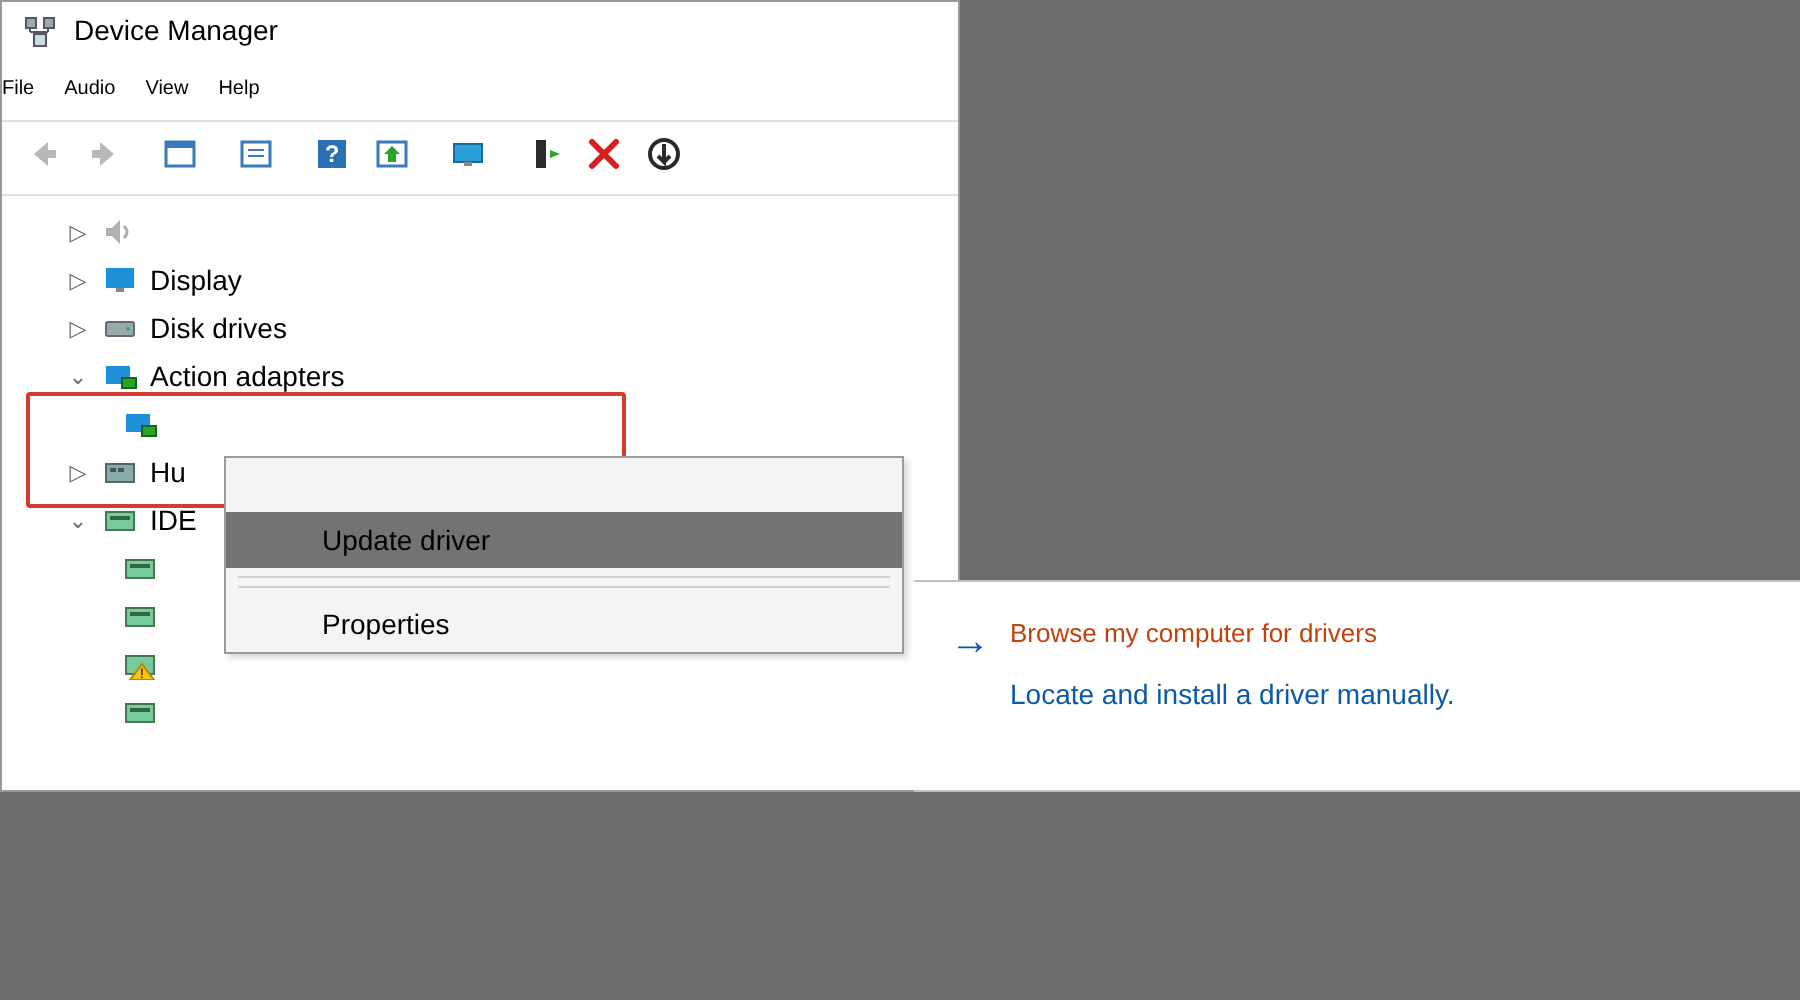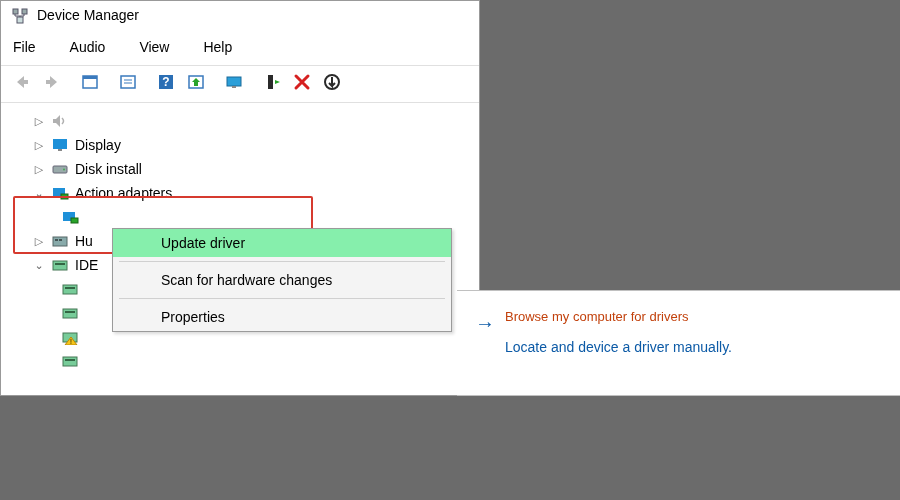--- a/index.html
+++ b/index.html
@@ -1,37 +1,37 @@
 <!DOCTYPE html>
 <html><head>
 <meta charset="utf-8">
 <style>
 * { box-sizing: border-box; margin: 0; padding: 0; }
 body { font-family: "Segoe UI", Tahoma, sans-serif; font-size: 13px; background: #6b6b6b; width: 900px; height: 500px; overflow: hidden; position: relative; }
 .main-panel { position: absolute; left: 0; top: 0; width: 480px; height: 396px; background: #fff; border: 1px solid #999; }
 .titlebar { display: flex; padding: 6px 10px; gap: 8px; }
 .title-icon { width: 18px; height: 18px; }
 .title-text { font-size: 14px; }
-.menubar { display: flex; gap: 34px; padding: 8px 12px 10px; font-size: 14px; }
+.menubar { display: flex; gap: 15px; padding: 8px 0 10px; font-size: 10px; }
 .menu-item { cursor: default; }
 .toolbar { display: flex; align-items: center; gap: 4px; padding: 4px 8px 8px; border-top: 1px solid #e0e0e0; border-bottom: 1px solid #e0e0e0; }
 .tbtn { width: 26px; height: 24px; display: flex; align-items: center; justify-content: center; }
 .tbtn svg { width: 20px; height: 20px; }
 .tsep { width: 4px; }
 .tree { padding: 6px 0 0 14px; font-size: 14px; }
 .row { display: flex; align-items: center; height: 24px; gap: 6px; }
 .expander { width: 12px; text-align: center; color: #666; font-size: 11px; }
 .node-icon { width: 18px; height: 16px; display: flex; align-items: center; justify-content: center; }
 .node-icon svg { width: 18px; height: 16px; }
 .indent1 { padding-left: 18px; }
 .indent2 { padding-left: 46px; }
 .highlight-box { border: 2px solid #d63a2f; border-radius: 2px; position: absolute; left: 12px; top: 195px; width: 300px; height: 58px; pointer-events: none; }
 .context-menu { position: absolute; left: 112px; top: 228px; width: 340px; background: #f4f4f4; border: 1px solid #9a9a9a; box-shadow: 2px 2px 3px rgba(0,0,0,0.15); font-size: 14px; }
 .ctx-item { padding: 6px 10px 6px 48px; }
-.ctx-item.hover { background: #86efac; }
+.ctx-item.hover { background: #737373; margin-top: 27px; }
 .ctx-sep { height: 1px; background: #d0d0d0; margin: 4px 6px; }
 .ctx-item.bold { font-weight: 400; }
 .right-panel { position: absolute; left: 457px; top: 290px; width: 443px; height: 106px; background: #fff; border-top: 1px solid #c0c0c0; border-bottom: 1px solid #c0c0c0; padding: 18px 14px 14px 18px; }
 .rp-row { display: flex; align-items: flex-start; gap: 10px; }
 .rp-arrow { color: #0c5aa6; font-size: 20px; line-height: 24px; }
 .rp-title { color: #c2410c; font-size: 13px; }
 .rp-sub { color: #0c5aa6; font-size: 14px; margin-top: 6px; margin-left: 30px; }
 </style>
 </head>
 <body>
@@ -146,21 +146,21 @@
       <span>Display</span>
     </div>
     <div class="row indent1">
       <span class="expander">▷</span>
       <span class="node-icon">
           <svg viewBox="0 0 18 16">
             <rect x="2" y="5" width="14" height="7" rx="1" fill="#9aa" stroke="#667"></rect>
             <circle cx="13" cy="8.5" r="1" fill="#4a5"></circle>
           </svg>
         </span>
-      <span>Disk install</span>
+      <span>Disk drives</span>
     </div>
     <div class="row indent1">
       <span class="expander">⌄</span>
       <span class="node-icon">
           <svg viewBox="0 0 18 16">
             <rect x="2" y="3" width="12" height="9" fill="#1e90d8"></rect>
             <rect x="10" y="9" width="7" height="5" fill="#29a329" stroke="#176617"></rect>
           </svg>
         </span>
       <span>Action adapters</span>
@@ -228,24 +228,23 @@
         </span>
     </div>
   </div>
 
   <div class="highlight-box"></div>
 </div>
 
 <div class="context-menu">
   <div class="ctx-item hover">Update driver</div>
   <div class="ctx-sep"></div>
-  <div class="ctx-item">Scan for hardware changes</div>
   <div class="ctx-sep"></div>
   <div class="ctx-item bold">Properties</div>
 </div>
 
 <div class="right-panel">
   <div class="rp-row">
     <span class="rp-arrow">→</span>
     <span class="rp-title">Browse my computer for drivers</span>
   </div>
-  <div class="rp-sub">Locate and device a driver manually.</div>
+  <div class="rp-sub">Locate and install a driver manually.</div>
 </div>
 
 </body></html>

